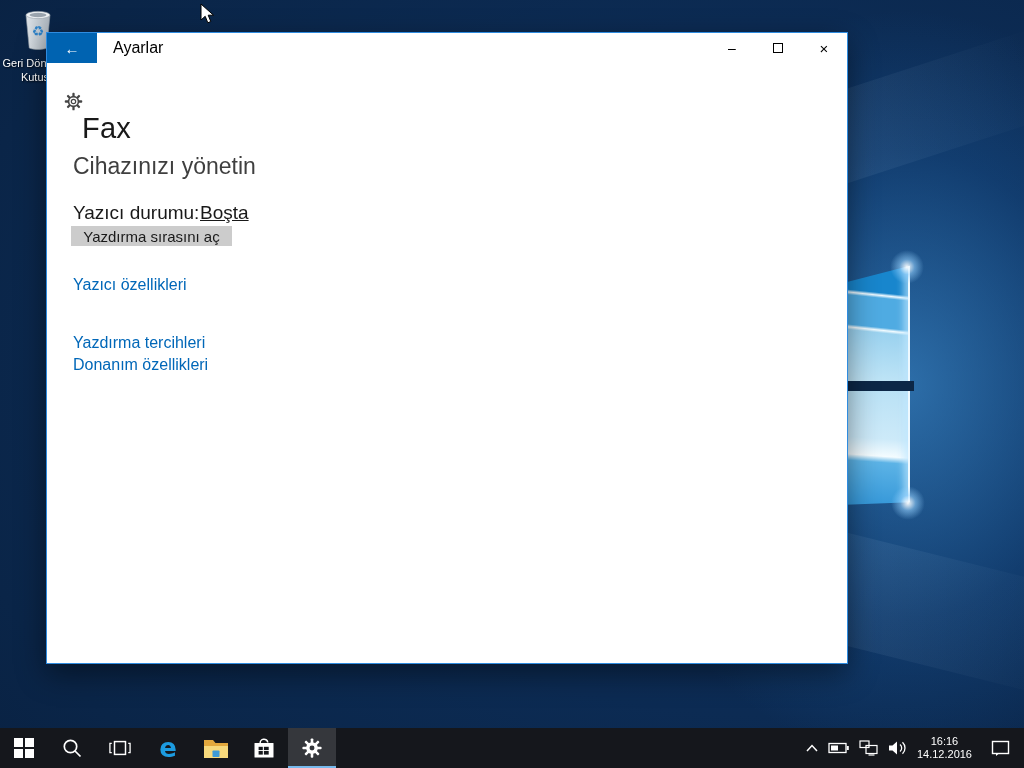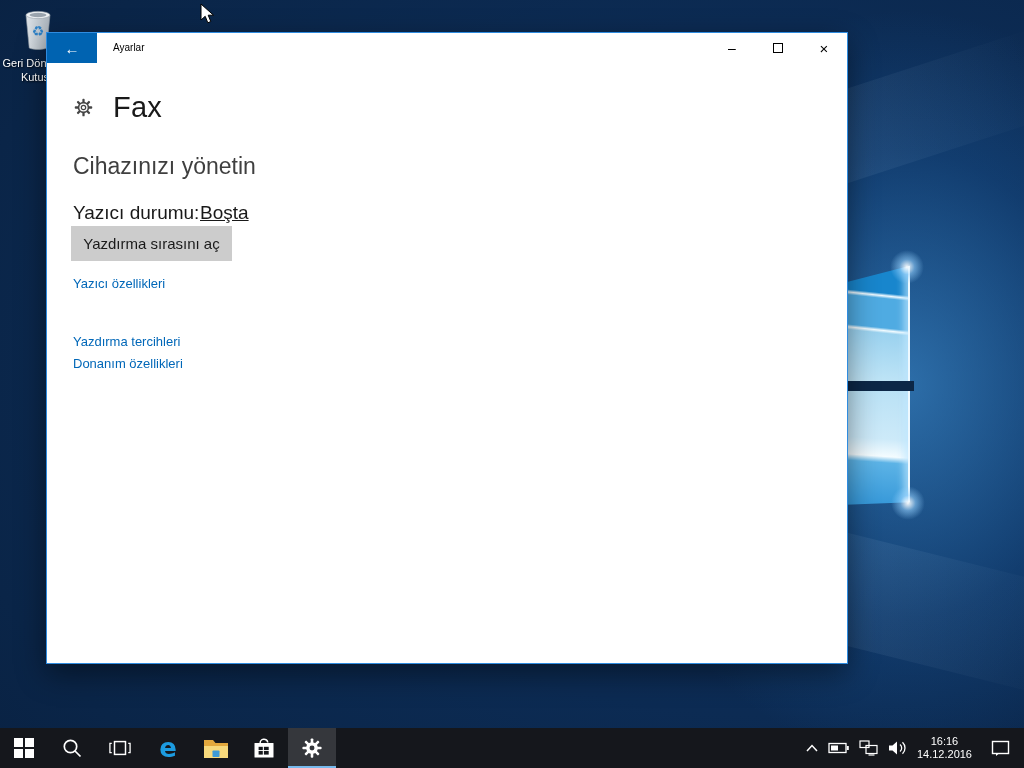--- a/index.html
+++ b/index.html
@@ -35,37 +35,37 @@
   #recycle-bin { position:absolute; left:2px; top:6px; width:72px; text-align:center; z-index:2; }
   #recycle-bin .bin-label { margin-top:2px; font-size:11px; line-height:14px; color:#fff;
     text-shadow:1px 1px 2px rgba(0,0,0,.9); max-height:28px; overflow:hidden; }
 
   
   #settings-window { position:absolute; left:46px; top:32px; width:802px; height:632px;
     background:#fff; border:1px solid #2f8ce0; z-index:5; box-shadow:0 10px 28px rgba(0,0,0,.45); }
   #titlebar { position:absolute; left:0; top:0; right:0; height:30px; background:#fff; }
   #back-button { position:absolute; left:0; top:0; width:50px; height:30px; background:#0063b1;
     color:#fff; display:flex; align-items:center; justify-content:center; font-size:15px; cursor:pointer; }
-  #window-title { position:absolute; left:66px; top:0; height:30px; line-height:30px; font-size:10px; color:#000; }
+  #window-title { position:absolute; left:66px; top:0; height:30px; line-height:30px; font-size:16px; color:#000; }
   .caption-btn { position:absolute; top:0; width:46px; height:30px; display:flex; align-items:center; justify-content:center; color:#000; }
   #btn-minimize { right:92px; font-size:14px; }
   #btn-maximize { right:46px; }
   #btn-maximize .max-box { width:10px; height:10px; border:1px solid #000; }
   #btn-close { right:0; font-size:15px; }
 
-  #page-header { position:absolute; left:26px; top:58px; display:flex; align-items:center; }
+  #page-header { position:absolute; left:16px; top:58px; display:flex; align-items:flex-start;flex-direction:column; }
   #page-gear { width:21px; height:21px; }
   #page-title { margin-left:19px; font-size:29px; font-weight:400; color:#191919; letter-spacing:.2px; }
 
   #section-heading { position:absolute; left:26px; top:120px; font-size:23px; color:#3f3f3f; }
   #status-row { position:absolute; left:26px; top:169px; font-size:19px; color:#191919; }
   #status-value { position:absolute; left:127px; top:0; white-space:nowrap;text-decoration:underline; }
-  #queue-button { position:absolute; left:24px; top:193px; width:161px; height:35px; background:#cccccc;
+  #queue-button { position:absolute; left:24px; top:193px; width:161px; height:20px; background:#cccccc;
     border:none; font-size:15px; color:#1a1a1a; font-family:inherit; display:flex; align-items:center; justify-content:center; cursor:pointer; }
-  .page-link { position:absolute; left:26px; font-size:13px; color:#0067b8; cursor:pointer; text-decoration:none;text-align:right; }
+  .page-link { position:absolute; left:26px; font-size:16px; color:#0067b8; cursor:pointer; text-decoration:none;text-align:right; }
   #link-1 { top:243px; } #link-2 { top:283px;margin-top:18px; } #link-3 { top:323px; }
 
   
   #taskbar { position:absolute; left:0; top:728px; width:1024px; height:40px; background:#15171c; z-index:8; display:flex; }
   .tb-slot { width:48px; height:40px; display:flex; align-items:center; justify-content:center; cursor:pointer; }
   .tb-slot.active { background:#35373c; position:relative; }
   .tb-slot.active::after { content:""; position:absolute; left:0; right:0; bottom:0; height:2px; background:#76b9ed; }
   #edge-letter { font-family:"DejaVu Sans", sans-serif; font-weight:700; font-size:26px; color:#1c9be0; line-height:1; }
 
   #tray { margin-left:auto; display:flex; align-items:center; gap:9px; padding-right:14px; }

